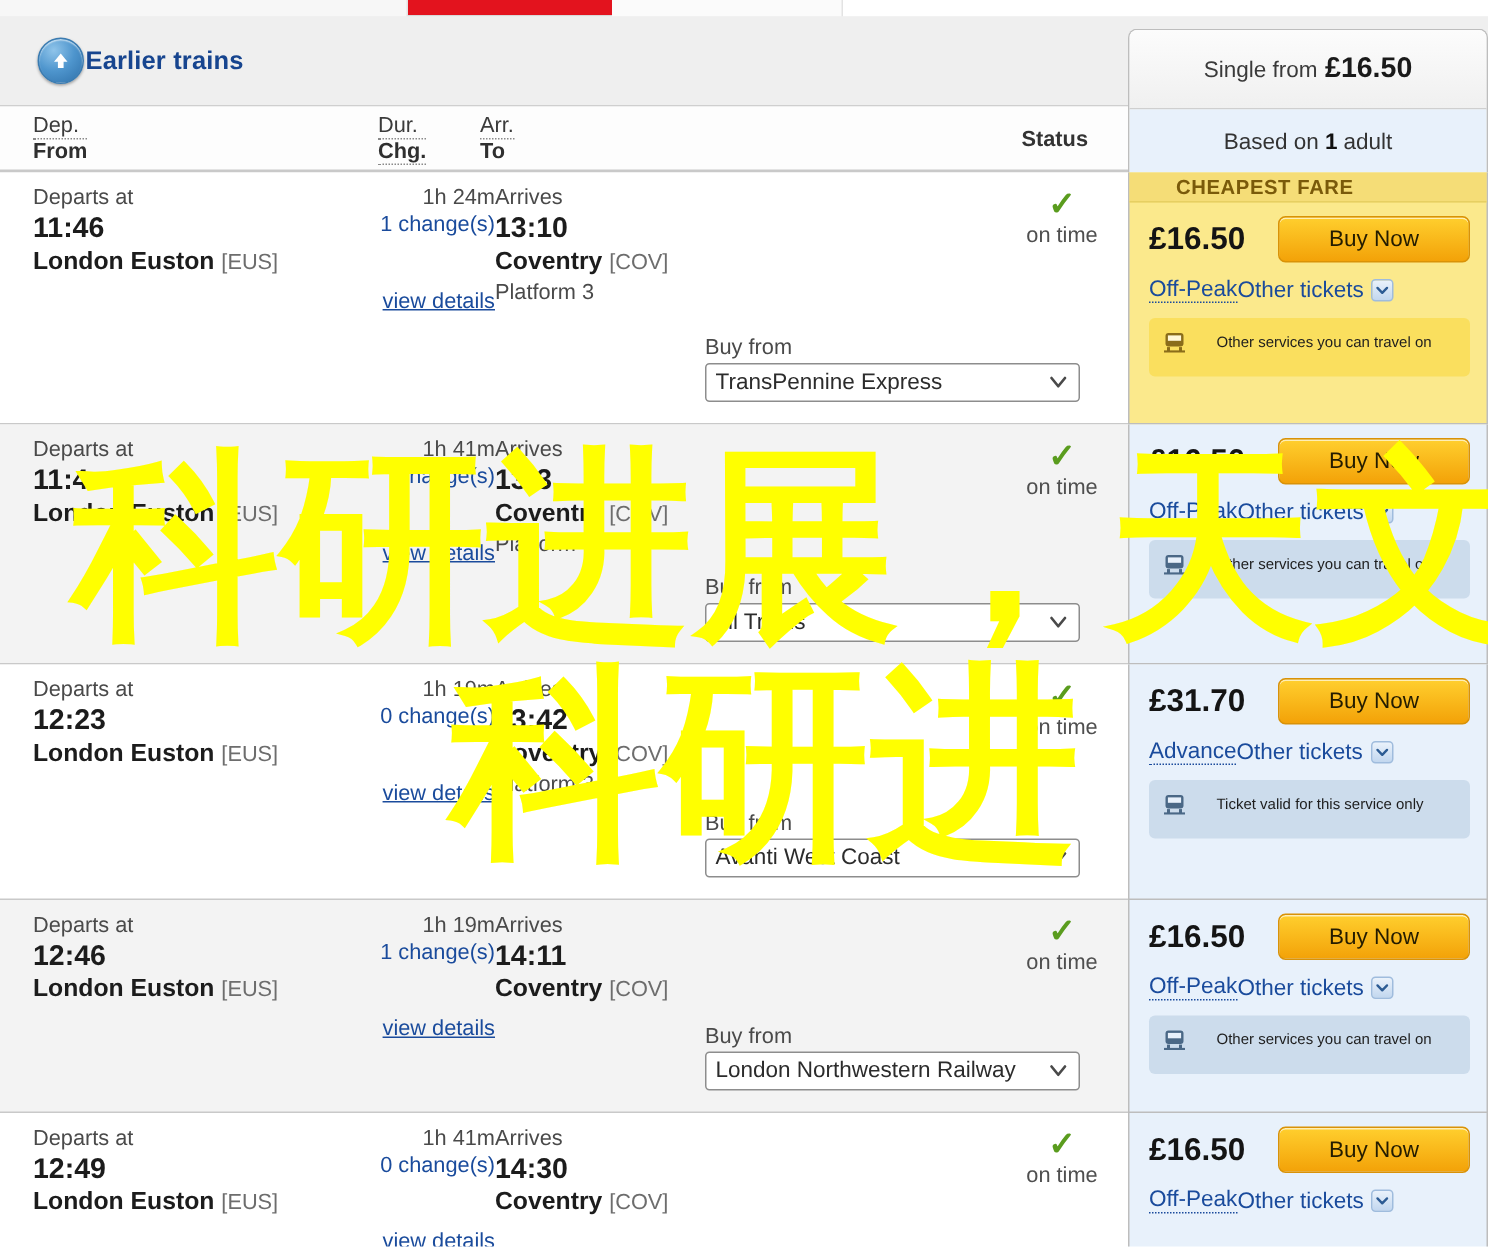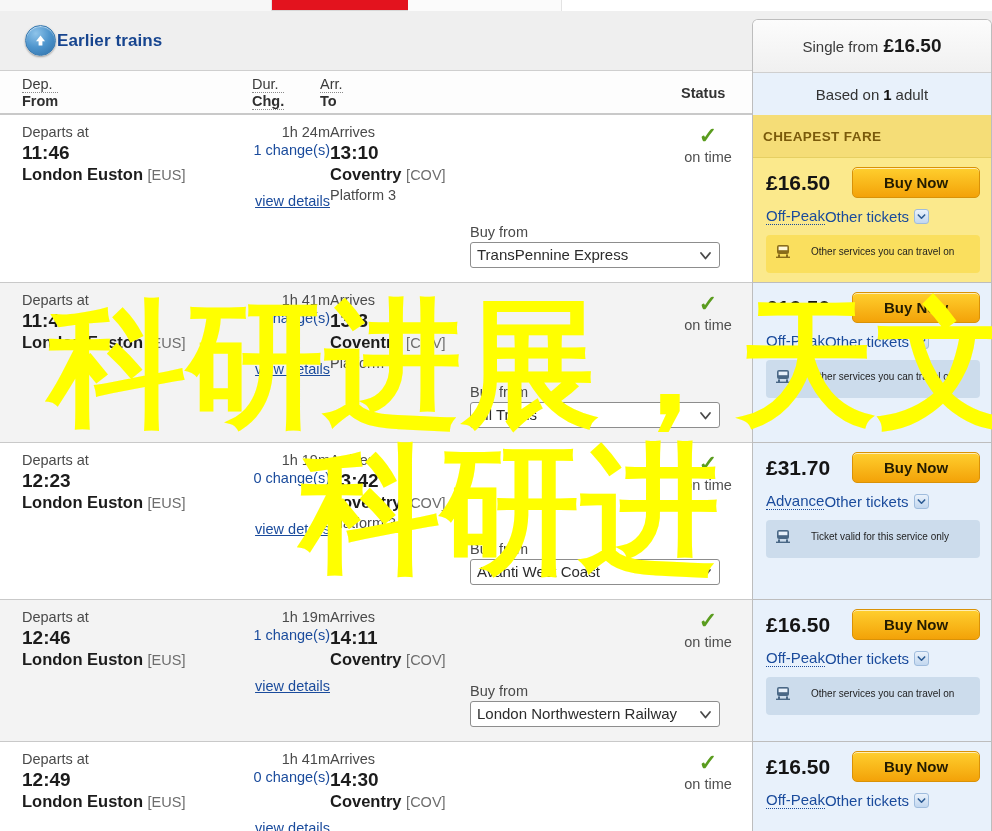--- a/index.html
+++ b/index.html
@@ -132,34 +132,34 @@
 
   
   .fare {
     width: 240px; position: relative;
     border-left: 1px solid #bdbdbd; border-right: 1px solid #bdbdbd;
     border-bottom: 1px solid #bdbdbd;
   }
   .fare.cheapest { background: #fbe98c; }
   .fare.normal   { background: #e8f1fb; }
   .cheapest-flag {
-    height: 43px; background: #f5dd77; color: #7a5a0a;
+    height: 20px; background: #f5dd77; color: #7a5a0a;
     font-size: 13.5px; font-weight: bold; letter-spacing: .4px;
-    display:flex; align-items:center; padding-left: 10px;
+    display:flex; align-items:center; padding-left: 31px;
     border-bottom: 1px solid #e6cf62;
   }
   .fare-body { padding: 9px 11px 10px 13px; }
   .fare-line1 { display:flex; align-items:center; justify-content:space-between; }
   .price { font-size: 21px; font-weight: bold; color: #141414; }
   .buy-now {
     width: 128px; height: 31px; border-radius: 5px;
     background: linear-gradient(#ffcf2e, #f3a208);
     border: 1px solid #d99207;
     box-shadow: inset 0 1px 0 rgba(255,255,255,.65);
-    font-size: 15px; font-weight: bold; color: #241c00;
+    font-size: 15px; font-weight: normal; color: #241c00;
     display:flex; align-items:center; justify-content:center;
     cursor:pointer;
   }
   .fare-line2 { display:flex; align-items:center; justify-content:flex-start; margin-top: 9px; }
   .fare-type { font-size: 15px; color:#1a4b9c; border-bottom: 1px dotted #1a4b9c; cursor:pointer;}
   .other-tickets { font-size: 15px; color:#1a4b9c; display:flex; align-items:center; gap:5px; cursor:pointer;}
   .chev-badge {
     width:15px;height:15px;border-radius:3px;
     background: linear-gradient(#eaf2fb,#c2d7ef); border:1px solid #9fbcdd;
     display:flex;align-items:center;justify-content:center;

